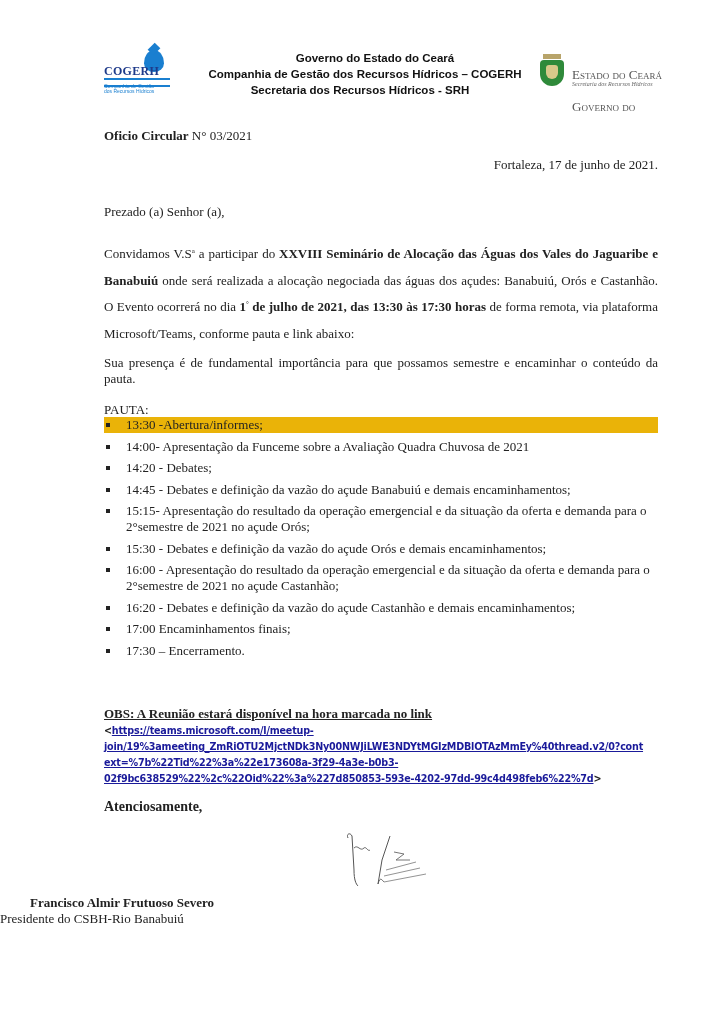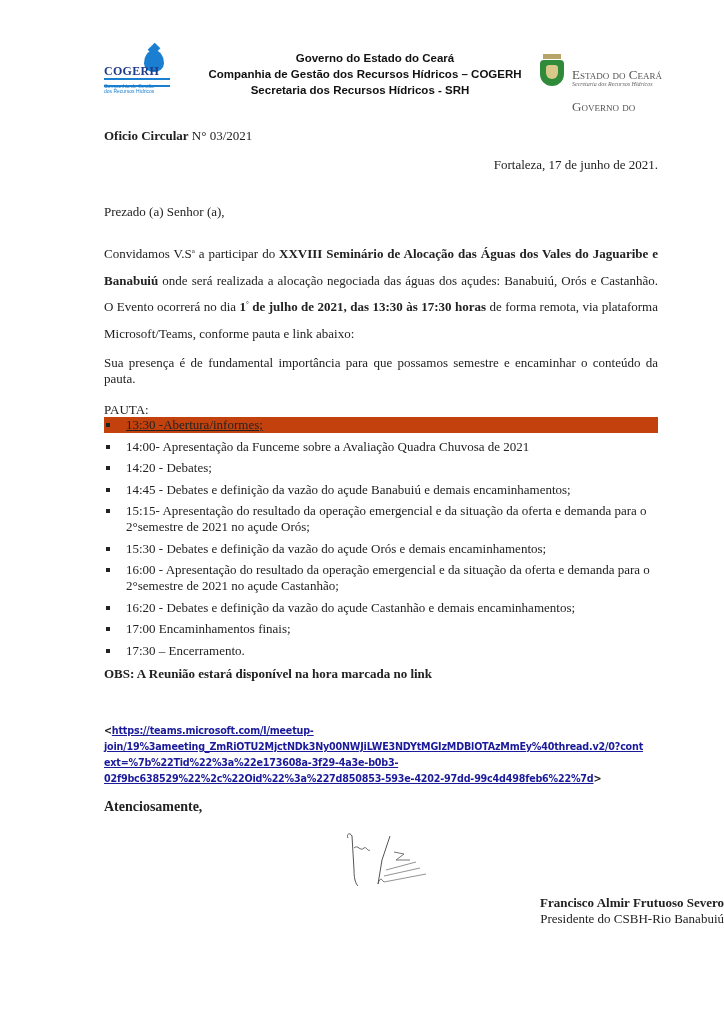--- a/index.html
+++ b/index.html
@@ -25,28 +25,28 @@
     .oficio { position: absolute; left: 104px; top: 128px; font-size: 13px; }
     .oficio b { font-weight: bold; }
     .date { position: absolute; right: 66px; top: 157px; font-size: 13px; margin-left: 8px; }
     .greeting { position: absolute; left: 104px; top: 204px; font-size: 13px; }
     .invite { position: absolute; left: 104px; top: 241px; width: 554px; font-size: 13px; line-height: 26.5px; text-align: justify; }
     .invite sup { font-size: 7px; vertical-align: super; line-height: 0; }
     .presence { position: absolute; left: 104px; top: 355px; width: 554px; font-size: 13px; line-height: 16px; text-align: justify; }
     .pauta-label { position: absolute; left: 104px; top: 402px; font-size: 13px; }
     .agenda { position: absolute; left: 104px; top: 417px; width: 554px; list-style: none; margin: 0; padding: 0; font-size: 13px; line-height: 16px; }
     .agenda li { position: relative; padding-left: 22px; margin-bottom: 5.5px; }
-    .agenda li.first { background: #c2410c; text-decoration: underline; }
+    .agenda li.first { background: #eab308; }
     .agenda .bullet { position: absolute; left: 2px; top: 6px; width: 4px; height: 4px; background: #222; }
-    .obs { position: absolute; left: 104px; top: 666px; font-size: 13px; font-weight: bold; }
+    .obs { position: absolute; left: 104px; top: 706px; font-size: 13px; font-weight: bold; text-decoration: underline; }
     .link-block { position: absolute; left: 104px; top: 723px; width: 560px; font-family: "DejaVu Sans", sans-serif; font-size: 9.6px; line-height: 16px; font-weight: bold; color: #222; letter-spacing: -0.2px; }
     .link-block a { color: #1a1a9a; text-decoration: underline; }
     .closing { position: absolute; left: 104px; top: 799px; font-size: 14px; font-weight: bold; }
     .signature { position: absolute; left: 340px; top: 830px; width: 95px; height: 58px; }
-    .signer { position: absolute; left: 0; top: 895px; width: 724px; text-align: right; font-size: 13px; line-height: 16px; }
+    .signer { position: absolute; left: 0; top: 895px; width: 724px; text-align: left; font-size: 13px; line-height: 16px; }
     .signer .name { font-weight: bold; padding-left: 30px; }
     .signer .role { }
   </style>
 </head>
 <body>
 
 <div class="header">
   <div class="cogerh-logo">
     <div class="drop"></div>
     <div class="brand">COGERH</div>

